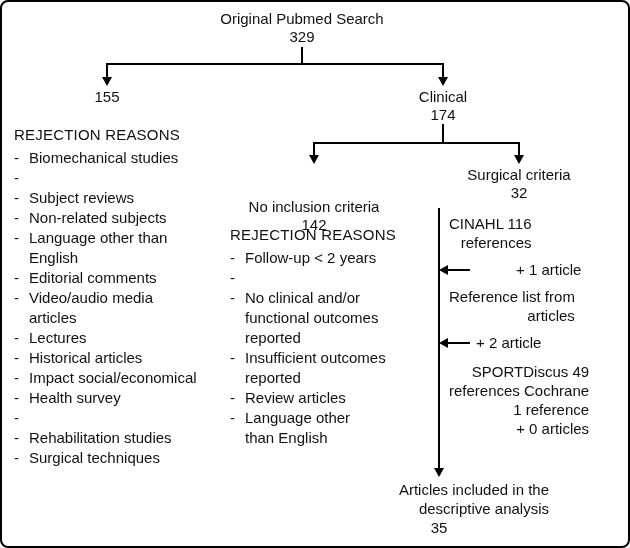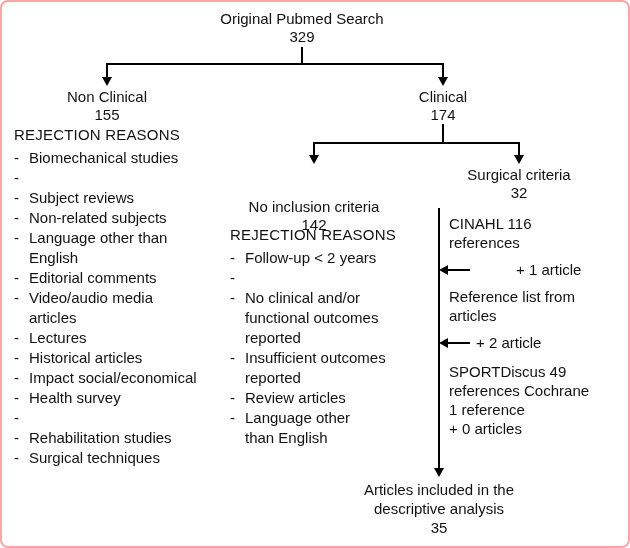--- a/index.html
+++ b/index.html
@@ -1,26 +1,26 @@
 <!DOCTYPE html>
 <html><head>
 <meta charset="utf-8">
 <style>
   * { margin:0; padding:0; box-sizing:border-box; }
   html,body { background:#fff; }
   body { font-family:"Liberation Sans", sans-serif; color:#111; }
   .frame {
     position:relative; width:630px; height:548px; background:#fff;
-    border:2px solid #fca5a5; border-radius:8px; overflow:hidden;
+    border:2px solid #000000; border-radius:8px; overflow:hidden;
     font-size:15px; line-height:18px;
   }
   svg.wires { position:absolute; left:0; top:0; }
   .abs { position:absolute; }
   .node { text-align:center; }
-  .pre { white-space:pre-line; }
+  .pre { white-space:pre-line;text-align:right; }
   .list .li { display:flex; line-height:20px; }
   .list .dash { flex:0 0 15px; width:15px; }
   .list .txt { white-space:pre-line; }
   .sec-title { letter-spacing:0.2px; }
 </style>
 </head>
 <body>
 
 <div class="frame">
 
@@ -48,21 +48,20 @@
       <polygon points="446,336 446,346 437,341"></polygon>
     </g>
   </svg>
 
   <div class="abs node" style="left:165px; top:8px; width:270px;">
     <div>Original Pubmed Search</div>
     <div>329</div>
   </div>
 
   <div class="abs node" style="left:30px; top:86px; width:150px;">
-    <div>Non Clinical</div>
     <div>155</div>
   </div>
 
   <div class="abs node" style="left:366px; top:86px; width:150px;">
     <div>Clinical</div>
     <div>174</div>
   </div>
 
   <div class="abs node" style="left:232px; top:164px; width:160px;margin-top:32px;">
     <div>No inclusion criteria</div>

